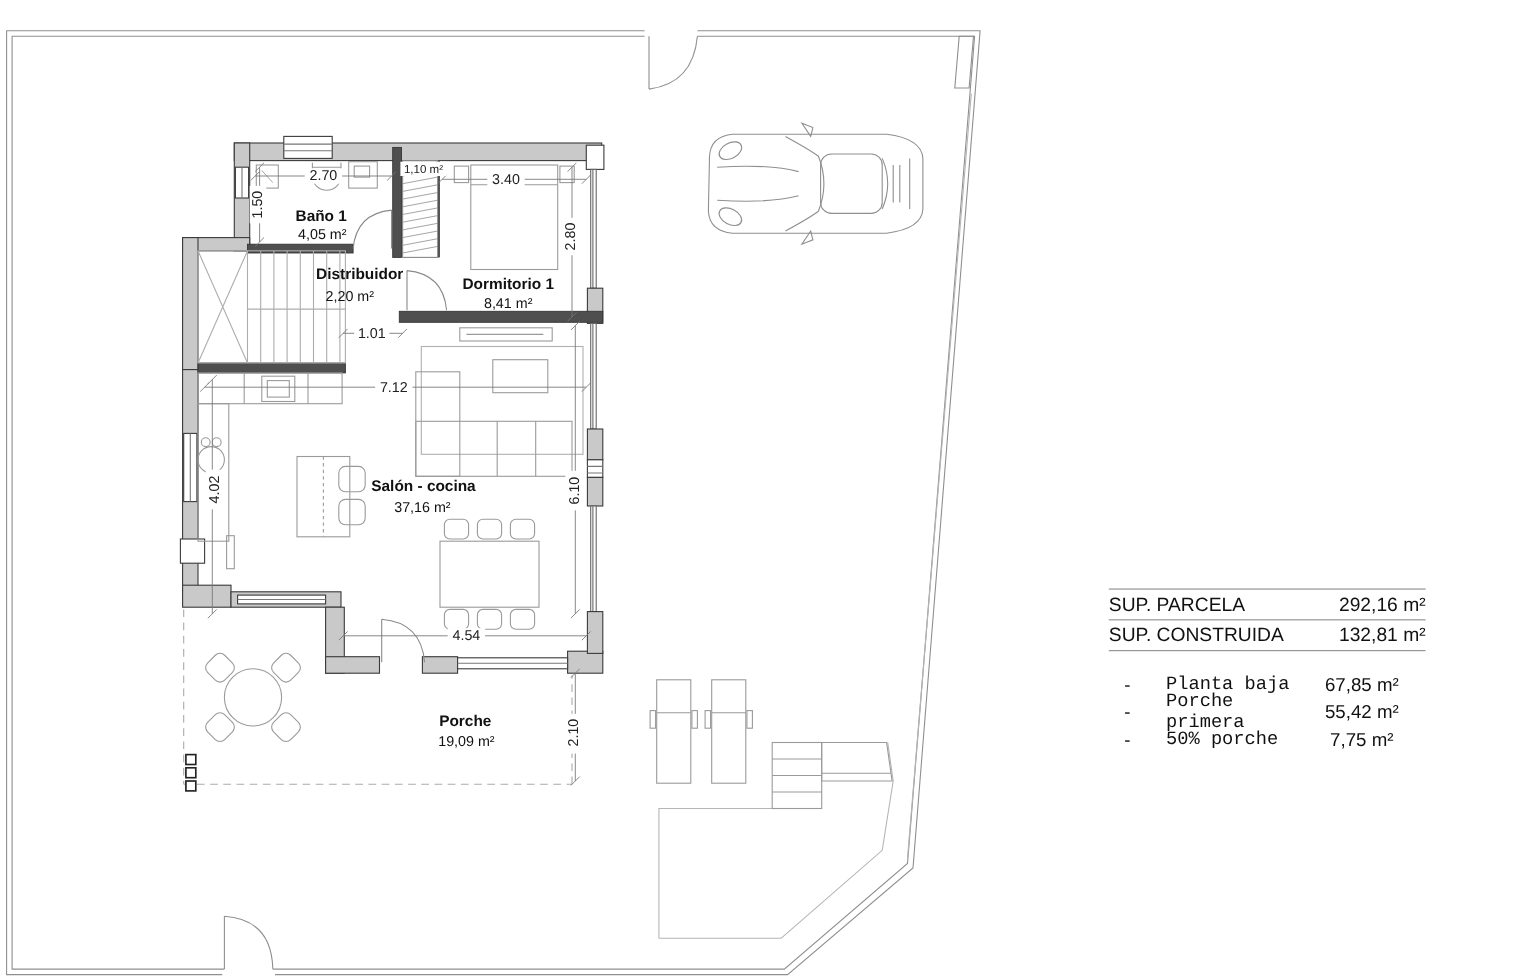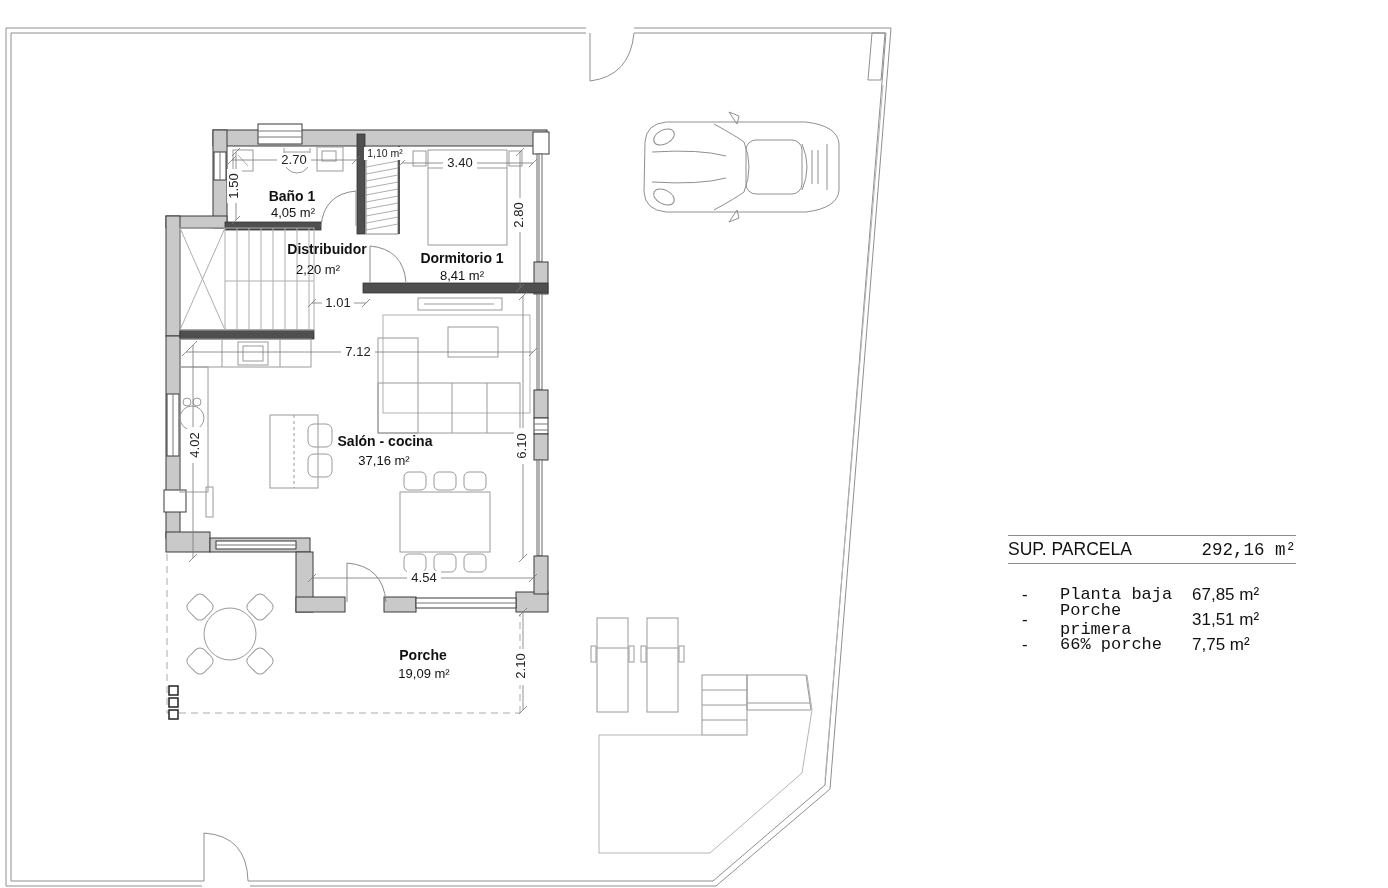--- a/index.html
+++ b/index.html
@@ -11,26 +11,26 @@
   .dimtext{font-size:13px;fill:#222;}
   .roomname{font-size:14px;font-weight:bold;fill:#111;}
   .roomarea{font-size:13px;fill:#111;}
   .closettext{font-size:10.5px;fill:#222;}
   
   .summary{position:absolute;left:1008px;top:535px;width:288px;color:#111;}
   .srow{display:flex;align-items:center;height:27px;font-size:17.5px;}
   .srow.r1{border-top:1px solid #8c8c8c;border-bottom:1px solid #8c8c8c;}
   .srow.r2{border-bottom:1px solid #8c8c8c;}
   .srow .lab{flex:1;text-align:left;}
-  .srow .val{width:100px;text-align:right;font-family:Liberation Mono, monospace;}
+  .srow .val{width:100px;text-align:right;}
   .gap{height:18px;}
   .brow{display:flex;align-items:center;height:25px;font-size:17px;}
   .brow .dash{width:14px;margin-left:14px;}
   .brow .lab{flex:1;text-align:left;margin-left:24px;font-family:Liberation Mono, monospace;}
-  .brow .val{width:92px;text-align:left;margin-right:12px;}
+  .brow .val{width:92px;text-align:center;margin-right:12px;}
 </style>
 </head>
 <body>
 
 <div id="stage">
 <svg width="1388" height="888" viewBox="0 0 1388 888">
 
   <g stroke="#8f8f8f" stroke-width="1" fill="none">
     <path d="M586,28 H6 V886 H202 M250,886 H716 L830,789 L891,28 H634"></path>
     <path d="M586,33 H11 V881 H204 M248,881 H713 L825,785 L886,33 H634"></path>
@@ -296,30 +296,34 @@
     <rect x="364" y="147" width="42" height="13" fill="#fff" stroke="none"></rect>
     <text class="closettext" x="385" y="157" text-anchor="middle">1,10 m²</text>
   </g>
 </svg>
 
 <div class="summary">
   <div class="srow r1">
     <span class="lab">SUP. PARCELA</span>
     <span class="val">292,16 m²</span>
   </div>
+  <div class="srow r2">
+    <span class="lab">SUP. CONSTRUIDA</span>
+    <span class="val">132,81 m²</span>
+  </div>
   <div class="gap"></div>
   <div class="brow">
     <span class="dash">-</span>
     <span class="lab">Planta baja</span>
     <span class="val">67,85 m²</span>
   </div>
   <div class="brow">
     <span class="dash">-</span>
     <span class="lab">Porche primera</span>
-    <span class="val">31,51 m²</span>
+    <span class="val">55,42 m²</span>
   </div>
   <div class="brow">
     <span class="dash">-</span>
-    <span class="lab">66% porche</span>
+    <span class="lab">50% porche</span>
     <span class="val">7,75 m²</span>
   </div>
 </div>
 </div>
 
 </body></html>

